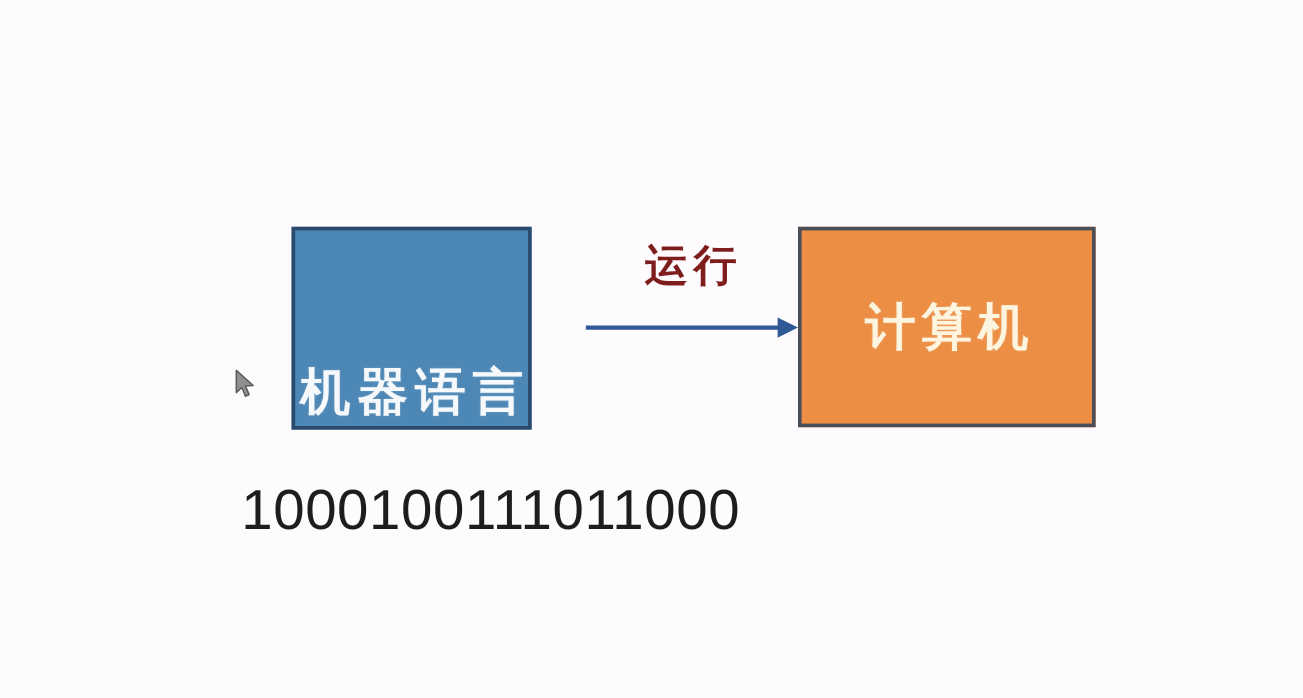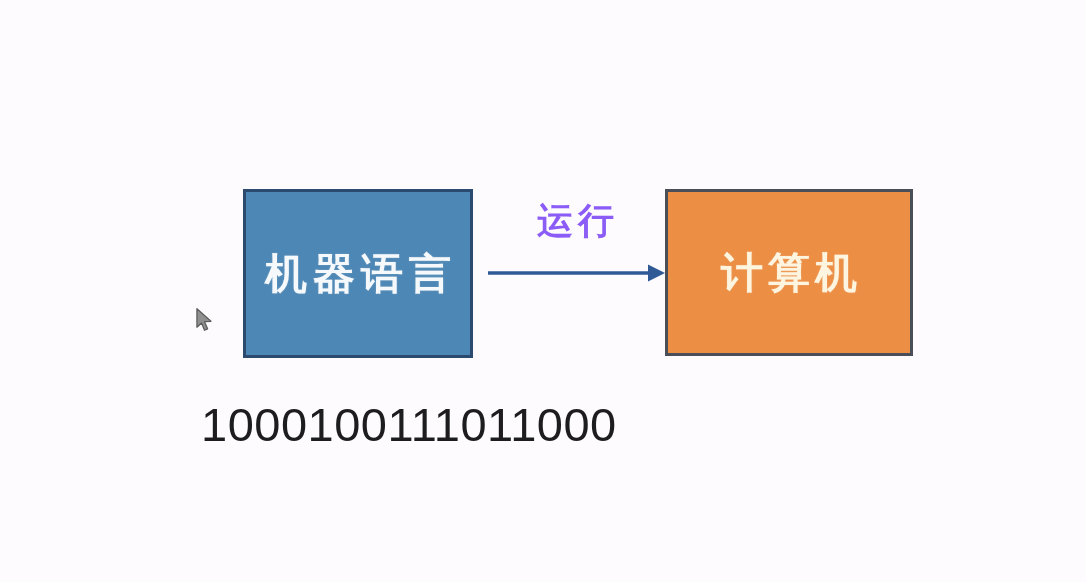--- a/index.html
+++ b/index.html
@@ -29,24 +29,25 @@
   }
   .node .node-label {
     font-weight: bold;
     text-align: center;
     white-space: nowrap;
     text-shadow: 0 0 2px rgba(255,255,255,0.25);
   }
   .box-machine {
     left: 243px;
     top: 189px;
-    width: 230px;
+    width: 200px;
     height: 169px;
     background: #4d87b5;
     border: 3px solid #2b4a6e;
+    align-items: flex-end;
   }
   .box-machine .node-label {
     color: #f6f9fc;
     font-size: 42px;
     letter-spacing: 6px;
     margin-right: -6px; 
   }
   .box-computer {
     left: 665px;
     top: 189px;
@@ -70,21 +71,21 @@
     height: 26px;
   }
   .arrow-label {
     position: absolute;
     left: 498px;
     top: 197px;
     width: 160px;
     text-align: center;
     font-size: 36px;
     font-weight: bold;
-    color: #8b5cf6;
+    color: #7f1d1d;
     letter-spacing: 5px;
     white-space: nowrap;
   }
   .binary-text {
     position: absolute;
     left: 201px;
     top: 397px;
     font-family: Liberation Sans, sans-serif;
     font-size: 47px;
     color: #1d1d1f;

